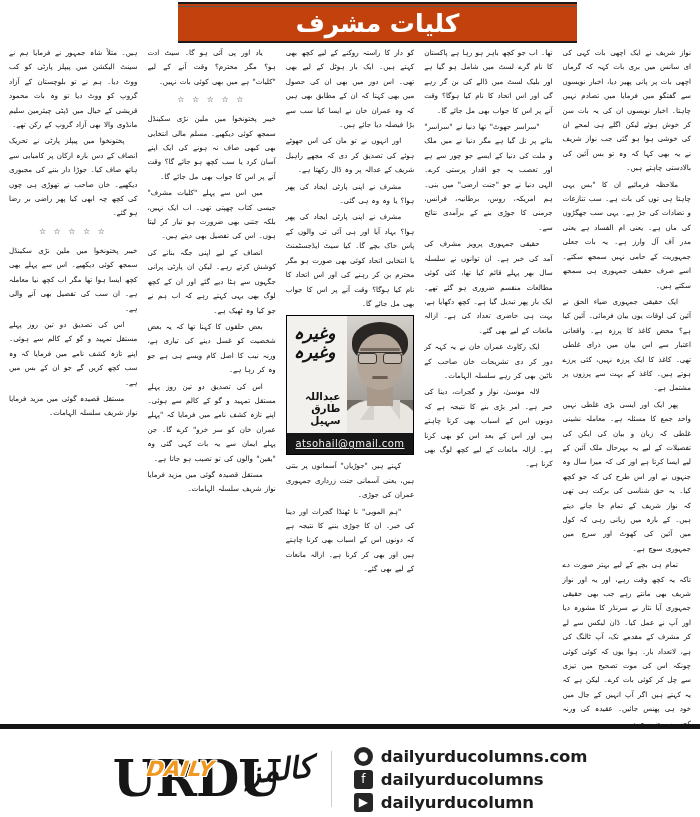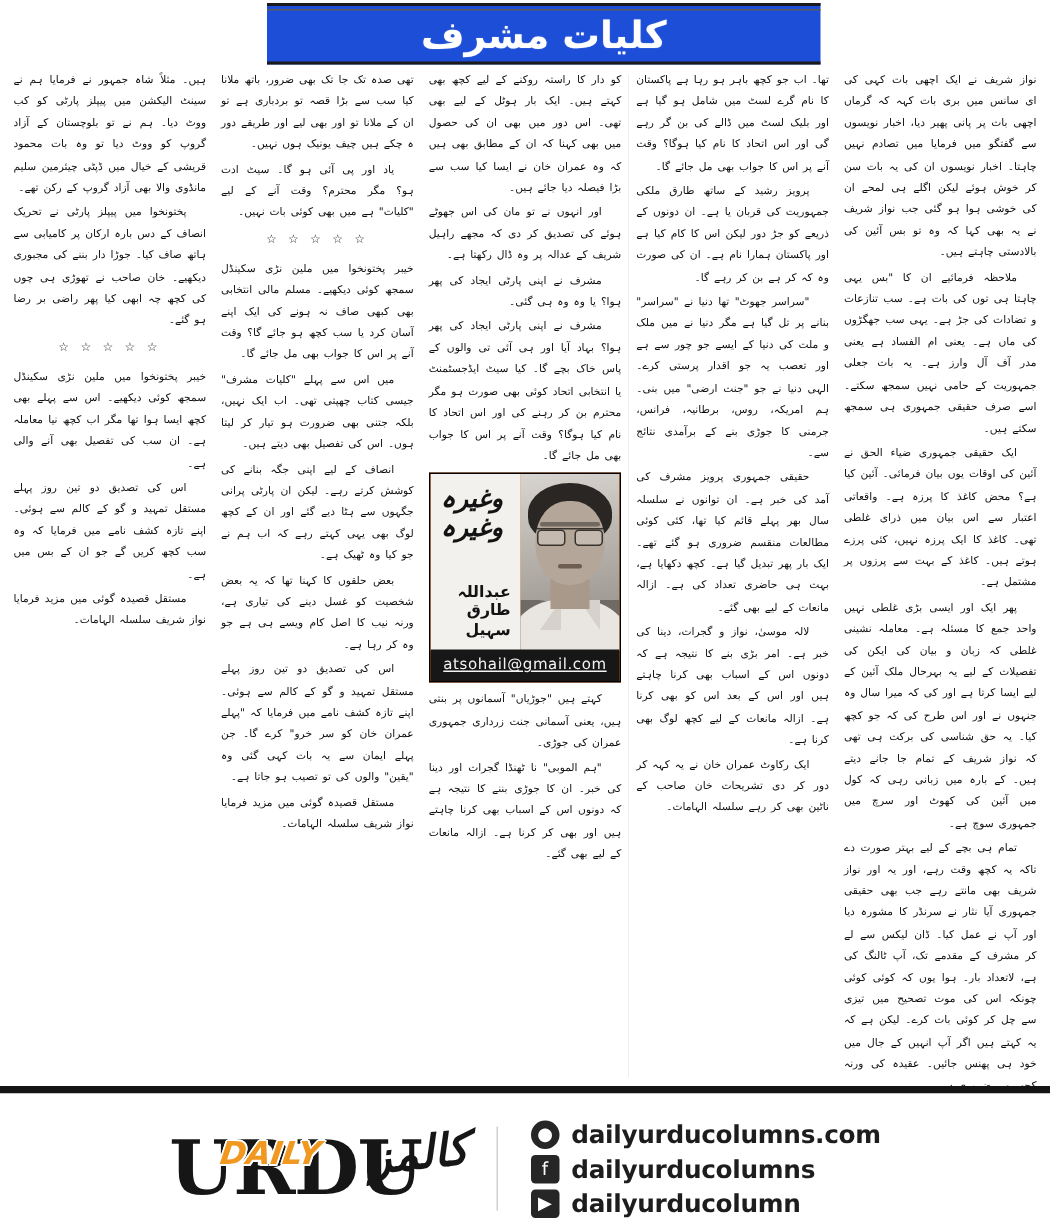--- a/index.html
+++ b/index.html
@@ -16,22 +16,22 @@
 
   
   .masthead {
     position: relative;
     height: 46px;
     width: 700px;
   }
   .masthead-bar {
     position: absolute;
     left: 178px; top: 2px;
-    width: 369px; height: 41px;
-    background: #1d4ed8;
+    width: 399px; height: 41px;
+    background: #c2410c;
     border-top: 2px solid #1a1a1a;
     border-bottom: 2px solid #1a1a1a;
     display: flex;
     align-items: center;
     justify-content: center;
   }
   .masthead-bar::before {
     content: "";
     position: absolute;
     left: 0; right: 0; top: 2px;
@@ -359,25 +359,24 @@
 <div class="newsbody" id="newsbody">
     <div class="col">
       <p class="para">نواز شریف نے ایک اچھی بات کہی کی ای سانس میں بری بات کہہ کہ گرماں اچھی بات پر پانی پھیر دیا، اخبار نویسوں سے گفتگو میں فرمایا میں تصادم نہیں چاہتا۔ اخبار نویسوں ان کی یہ بات سن کر خوش ہوئے لیکن اگلے ہی لمحے ان کی خوشی ہوا ہو گئی جب نواز شریف نے یہ بھی کہا کہ وہ تو بس آئین کی بالادستی چاہتے ہیں۔</p>
       <p class="para indent">ملاحظہ فرمائیے ان کا "بس یہی چاہتا ہی توں کی بات ہے۔ سب تنازعات و تضادات کی جڑ ہے۔ یہی سب جھگڑوں کی ماں ہے۔ یعنی ام الفساد ہے یعنی مدر آف آل وارز ہے۔ یہ بات جعلی جمہوریت کے حامی نہیں سمجھ سکتے۔ اسے صرف حقیقی جمہوری ہی سمجھ سکتے ہیں۔</p>
       <p class="para indent">ایک حقیقی جمہوری ضیاء الحق نے آئین کی اوقات یوں بیان فرمائی۔ آئین کیا ہے؟ محض کاغذ کا پرزہ ہے۔ واقعاتی اعتبار سے اس بیان میں ذرای غلطی تھی۔ کاغذ کا ایک پرزہ نہیں، کئی پرزے ہوتے ہیں۔ کاغذ کے بہت سے پرزوں پر مشتمل ہے۔</p>
       <p class="para indent">پھر ایک اور ایسی بڑی غلطی نہیں واحد جمع کا مسئلہ ہے۔ معاملہ نشینی غلطی کہ زبان و بیان کی ایکن کی تفصیلات کے لیے یہ بہرحال ملک آئین کے لیے ایسا کرتا ہے اور کی کہ میرا سال وہ جنہوں نے اور اس طرح کی کہ جو کچھ کیا۔ یہ حق شناسی کی برکت ہی تھی کہ نواز شریف کے تمام جا جانے دیتے ہیں۔ کے بارہ میں زبانی رہی کہ کول میں آئین کی کھوٹ اور سرچ میں جمہوری سوچ ہے۔</p>
       <p class="para indent">تمام ہی بچے کے لیے بہتر صورت دے تاکہ یہ کچھ وقت رہے، اور یہ اور نواز شریف بھی مانتے رہے جب بھی حقیقی جمہوری آیا نثار نے سرنڈر کا مشورہ دیا اور آپ نے عمل کیا۔ ڈان لیکس سے لے کر مشرف کے مقدمے تک، آپ ٹالنگ کی ہے، لاتعداد بار۔ ہوا یوں کہ کوئی کوئی چونکہ اس کی موت تصحیح میں تیزی سے چل کر کوئی بات کرے۔ لیکن ہے کہ یہ کہتے ہیں اگر آپ انہیں کے جال میں خود ہی پھنس جائیں۔ عقیدہ کی ورنہ کچھ بھی ضروری ہے۔</p>
     </div>
     <div class="col">
       <p class="para">تھا۔ اب جو کچھ باہر ہو رہا ہے پاکستان کا نام گرے لسٹ میں شامل ہو گیا ہے اور بلیک لسٹ میں ڈالے کی بن گر رہے گی اور اس اتحاد کا نام کیا ہوگا؟ وقت آنے پر اس کا جواب بھی مل جائے گا۔</p>
-      <p class="para indent">پرویز رشید کے ساتھ طارق ملکی جمہوریت کی قربان یا ہے۔ ان دونوں کے ذریعے کو جڑ دور لیکن اس کا کام کیا ہے اور پاکستان ہمارا نام ہے۔ ان کی صورت وہ کہ کر ہے بن کر رہے گا۔</p>
       <p class="para indent">"سراسر جھوٹ" تھا دنیا نے "سراسر" بنانے پر تل گیا ہے مگر دنیا نے میں ملک و ملت کی دنیا کے ایسے جو چور سے ہے اور تعصب یہ جو اقدار پرستی کرے۔ الہی دنیا نے جو "جنت ارضی" میں بنی۔ ہم امریکہ، روس، برطانیہ، فرانس، جرمنی کا جوڑی بنے کے برآمدی نتائج سے۔</p>
       <p class="para indent">حقیقی جمہوری پرویز مشرف کی آمد کی خبر ہے۔ ان توانوں نے سلسلہ سال بھر پہلے قائم کیا تھا، کئی کوئی مطالعات منقسم ضروری ہو گئے تھے۔ ایک بار پھر تبدیل گیا ہے۔ کچھ دکھایا ہے، بہت ہی حاضری تعداد کی ہے۔ ازالہ مانعات کے لیے بھی گئے۔</p>
+      <p class="para indent">ایک رکاوٹ عمران خان نے یہ کہہ کر دور کر دی تشریحات خان صاحب کے ناٹین بھی کر رہے سلسلہ الہامات۔</p>
       <p class="para indent">لالہ موسیٰ، نواز و گجرات، دینا کی خبر ہے۔ امر بڑی بنے کا نتیجہ ہے کہ دونوں اس کے اسباب بھی کرنا چاہتے ہیں اور اس کے بعد اس کو بھی کرنا ہے۔ ازالہ مانعات کے لیے کچھ لوگ بھی کرنا ہے۔</p>
-      <p class="para indent">ایک رکاوٹ عمران خان نے یہ کہہ کر دور کر دی تشریحات خان صاحب کے ناٹین بھی کر رہے سلسلہ الہامات۔</p>
     </div>
     <div class="col">
       <p class="para">کو دار کا راستہ روکنے کے لیے کچھ بھی کہتے ہیں۔ ایک بار ہوٹل کے لیے بھی تھی۔ اس دور میں بھی ان کی حصول میں بھی کہنا کہ ان کے مطابق بھی ہیں کہ وہ عمران خان نے ایسا کیا سب سے بڑا فیصلہ دیا جائے ہیں۔</p>
       <p class="para indent">اور انہوں نے تو مان کی اس جھوٹے ہوئے کی تصدیق کر دی کہ مجھے راہیل شریف کے عدالہ پر وہ ڈال رکھتا ہے۔</p>
       <p class="para indent">مشرف نے اپنی پارٹی ایجاد کی پھر ہوا؟ یا وہ وہ ہی گئی۔</p>
       <p class="para indent">مشرف نے اپنی پارٹی ایجاد کی پھر ہوا؟ بہاد آیا اور ہی آئی تی والوں کے پاس خاک بچے گا۔ کیا سیٹ ایڈجسٹمنٹ یا انتخابی اتحاد کوئی بھی صورت ہو مگر محترم بن کر رہنے کی اور اس اتحاد کا نام کیا ہوگا؟ وقت آنے پر اس کا جواب بھی مل جائے گا۔</p>
       <div class="byline-wrap">
         <div class="byline">
           <div class="byline-photo">
             <div class="p-jacketL"></div>
@@ -399,21 +398,20 @@
             </div>
             <div class="byline-author">عبداللہ طارق سہیل</div>
           </div>
           <div class="byline-email">atsohail@gmail.com</div>
         </div>
       </div>
       <p class="para indent">کہتے ہیں "جوڑیاں" آسمانوں پر بنتی ہیں، یعنی آسمانی جنت زرداری جمہوری عمران کی جوڑی۔</p>
       <p class="para indent">"ہم الموبی" نا ٹھنڈا گجرات اور دینا کی خبر۔ ان کا جوڑی بننے کا نتیجہ ہے کہ دونوں اس کے اسباب بھی کرنا چاہتے ہیں اور بھی کر کرنا ہے۔ ازالہ مانعات کے لیے بھی گئے۔</p>
     </div>
     <div class="col">
-      <p class="para">تھی صدہ تک جا تک بھی ضرور، باتھ ملانا کیا سب سے بڑا قصہ تو بردباری ہے تو ان کے ملانا تو اور بھی لیے اور طریقے دور ہ چکے ہیں چیف یونیک ہوں نہیں۔</p>
       <p class="para indent">یاد اور پی آئی ہو گا۔ سیٹ ادت ہو؟ مگر محترم؟ وقت آنے کے لیے "کلیات" ہے میں بھی کوئی بات نہیں۔</p>
       <div class="starsep">☆ ☆ ☆ ☆ ☆</div>
       <p class="para">خیبر پختونخوا میں ملین نڑی سکینڈل سمجھ کوئی دیکھیے۔ مسلم مالی انتخابی بھی کبھی صاف نہ ہونے کی ایک اپنے آسان کرد یا سب کچھ ہو جائے گا؟ وقت آنے پر اس کا جواب بھی مل جائے گا۔</p>
       <p class="para indent">میں اس سے پہلے "کلیات مشرف" جیسی کتاب چھپتی تھی۔ اب ایک نہیں، بلکہ جتنی بھی ضرورت ہو تیار کر لیتا ہوں۔ اس کی تفصیل بھی دیتے ہیں۔</p>
       <p class="para indent">انصاف کے لیے اپنی جگہ بنانے کی کوشش کرتے رہے۔ لیکن ان پارٹی پرانی جگہوں سے ہٹا دیے گئے اور ان کے کچھ لوگ بھی یہی کہتے رہے کہ اب ہم نے جو کیا وہ ٹھیک ہے۔</p>
       <p class="para indent">بعض حلقوں کا کہنا تھا کہ یہ بعض شخصیت کو غسل دینے کی تیاری ہے، ورنہ نیب کا اصل کام ویسے ہی ہے جو وہ کر رہا ہے۔</p>
       <p class="para indent">اس کی تصدیق دو تین روز پہلے مستقل تمہید و گو کے کالم سے ہوئی۔ اپنے تازہ کشف نامے میں فرمایا کہ "پہلے عمران خان کو سر خرو" کرے گا۔ جن پہلے ایمان سے یہ بات کہی گئی وہ "یقین" والوں کی تو تصیب ہو جاتا ہے۔</p>
       <p class="para indent">مستقل قصیدہ گوئی میں مزید فرمایا نواز شریف سلسلہ الہامات۔</p>
     </div>
     <div class="col">

